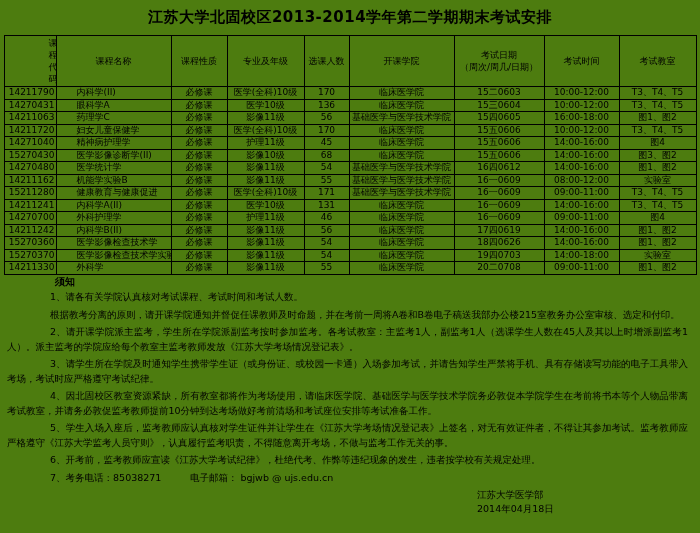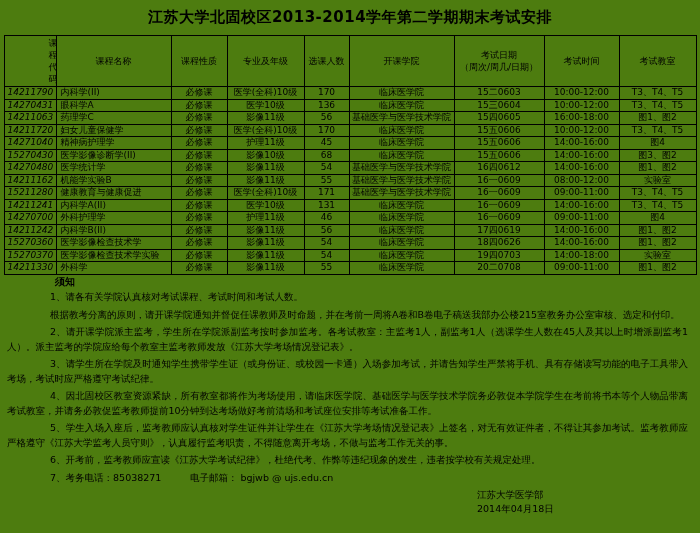--- a/index.html
+++ b/index.html
@@ -34,22 +34,22 @@
   }
   th {
     font-weight: normal;
     text-align: center;
     height: 28px;
     white-space: pre-line;
     line-height: 12px;
     padding: 1px 0;
   }
   td { height: 12.5px; line-height: 11px; text-align: center; padding: 0 1px; }
-  td.col0 { text-align: left; padding-left: 3px; font-style: italic; }
-  td.col1 { text-align: left; padding-left: 4px; }
+  td.col0 { text-align: right; padding-left: 3px; }
+  td.col1 { text-align: left; padding-left: 20px; }
   .col0 { width: 52px; padding-left: 44px; } .col1 { width: 115px; } .col2 { width: 56px; }
   .col3 { width: 77px; } .col4 { width: 45px; }  .col5 { width: 105px; }
   .col6 { width: 90px; } .col7 { width: 75px; }  .col8 { width: 77px; }
   .notes { padding: 0 12px 0 7px; font-size: 9.5px; line-height: 14.5px; }
   .notes-heading { font-weight: bold; margin-left: 48px; font-size: 10px; margin-bottom: 1px; }
   .notes p { text-indent: 43px; margin-bottom: 3px; text-align: justify; }
   .signature { margin-left: 477px; margin-top: 2px; font-size: 9.5px; line-height: 14px; }
   .footer { text-align: center; font-size: 16px; margin-top: 16px; letter-spacing: 1px; }
 </style>
 </head>

